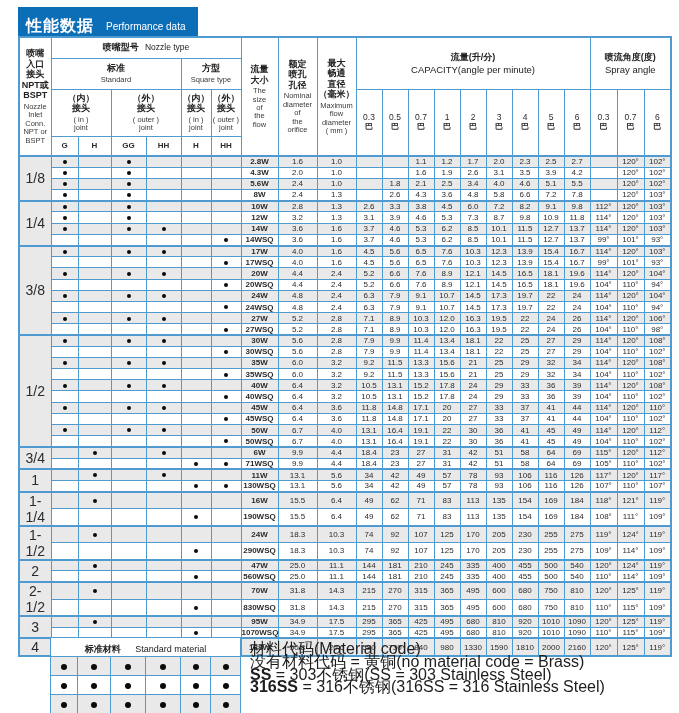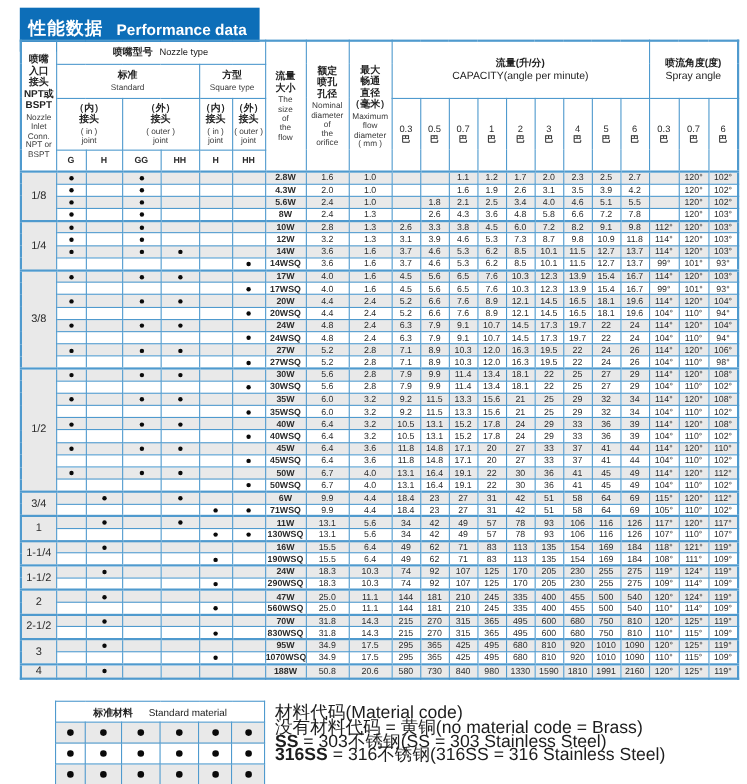--- a/index.html
+++ b/index.html
@@ -7,40 +7,40 @@
     --banner:#0d6eb8;
     --shade:#e9e9e9;
     --txt:#2b2b2b;
   }
   *{box-sizing:border-box;}
   body{margin:0;width:679px;height:713px;background:#ffffff;position:relative;
        font-family:"Liberation Sans","DejaVu Sans",sans-serif;color:var(--txt);}
   .banner{position:absolute;left:18px;top:7px;background:var(--banner);color:#fff;
           display:flex;align-items:center;gap:12px;padding:3px 12px 4px 8px;height:40px;}
   .banner-zh{font-size:16px;font-weight:bold;letter-spacing:1px;white-space:nowrap;}
-  .banner-en{font-size:14px;font-weight:bold;white-space:nowrap;}
+  .banner-en{font-size:10px;font-weight:normal;white-space:nowrap;}
   table.perf{position:absolute;left:18px;top:36px;border-collapse:collapse;table-layout:fixed;
              width:652px;}
   table.perf td{border:1px solid var(--bc);text-align:center;vertical-align:middle;
                 padding:0;font-size:8px;color:var(--txt);overflow:hidden;}
   table.perf{border:2px solid var(--bc);}
   thead td{background:#fff;}
   .zh{font-weight:bold;font-size:9px;line-height:1.18;white-space:pre-line;color:#222;}
   .en{font-size:7.5px;line-height:1.12;white-space:pre-line;color:#3a3a3a;margin-top:2px;}
   .en-big{font-size:9.5px;margin-top:1px;white-space:pre-line;color:#222;}
   .zh-inline{font-weight:bold;font-size:9px;color:#222;font-family:Liberation Mono, monospace;}
   .en-inline{font-size:8.5px;color:#222;margin-left:4px;}
   tr.hr1{height:21px;} tr.hr2{height:31px;} tr.hr3{height:47px;} tr.hr4{height:20px;}
   td.bar{vertical-align:bottom;padding-bottom:5px;}
   .bar-num{font-weight:normal;font-size:8.5px;line-height:1.1;}
   .bar-unit{font-weight:bold;font-size:8px;line-height:1.1;}
   td.letter{font-size:9.5px;font-weight:bold;}
   tbody td{height:11.2px;}
   tbody tr.shade td{background:var(--shade);}
-  tbody td.inlet{background:#fff;font-size:10px;}
+  tbody td.inlet{background:#fff;font-size:14px;}
   tbody tr.gstart td{border-top:2px solid var(--bc);}
   td.model{font-weight:bold;}
   .dot{display:inline-block;width:4px;height:4px;border-radius:50%;background:#0a0a0a;vertical-align:middle;}
   .materials{position:absolute;left:18px;top:637px;}
   table.mat{position:absolute;left:32px;top:0;border-collapse:collapse;table-layout:fixed;width:190px;}
   table.mat td{border:1px solid var(--bc);text-align:center;padding:0;height:10.5px;}
   table.mat td.mat-hd{background:#fff;border:1px solid var(--bc);height:11px;margin-top:17px;}
   table.mat tr.shade td{background:var(--shade);}
   .mdot{display:inline-block;width:6px;height:6px;border-radius:50%;background:#0a0a0a;vertical-align:middle;}
   .mat-hd .zh-inline{font-size:9px;} .mat-hd .en-inline{font-size:9px;margin-left:10px;}
@@ -1172,21 +1172,21 @@
         <td class="model">188W</td>
         <td>50.8</td>
         <td>20.6</td>
         <td>580</td>
         <td>730</td>
         <td>840</td>
         <td>980</td>
         <td>1330</td>
         <td>1590</td>
         <td>1810</td>
-        <td>1991</td>
+        <td>2000</td>
         <td>2160</td>
         <td>120°</td>
         <td>125°</td>
         <td>119°</td>
       </tr>
     </tbody>
 </table>
 
 <div class="materials">
   <table class="mat">

